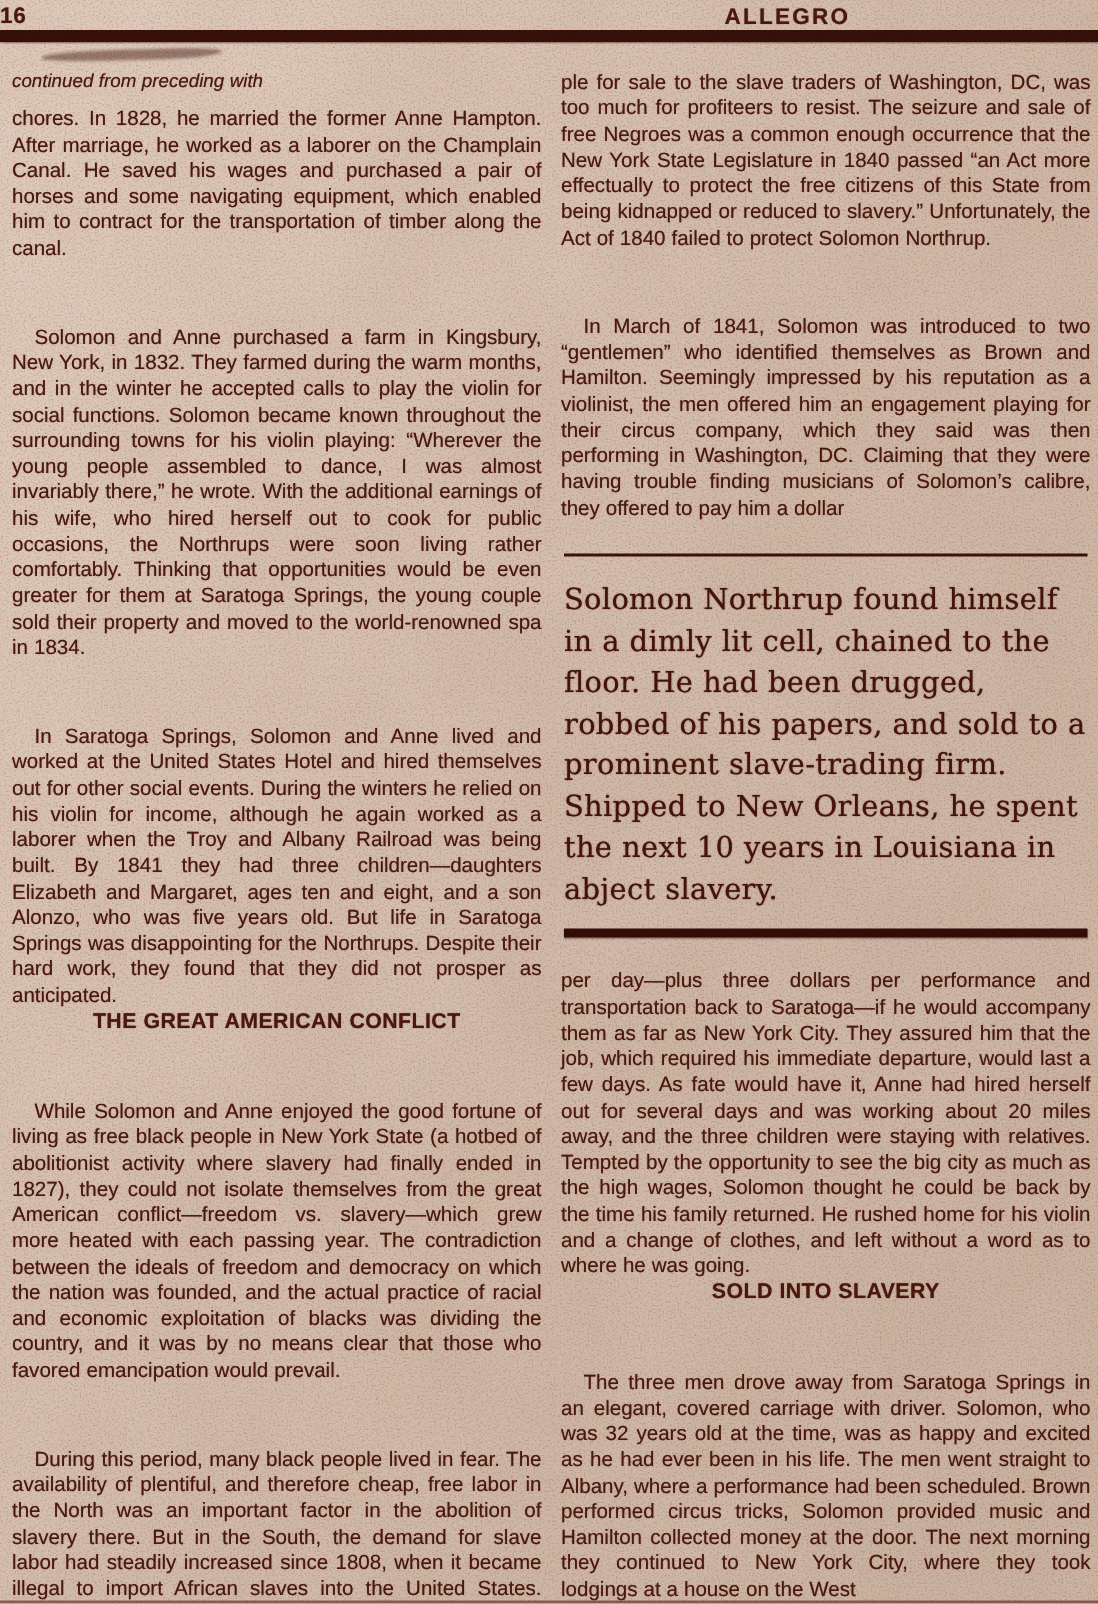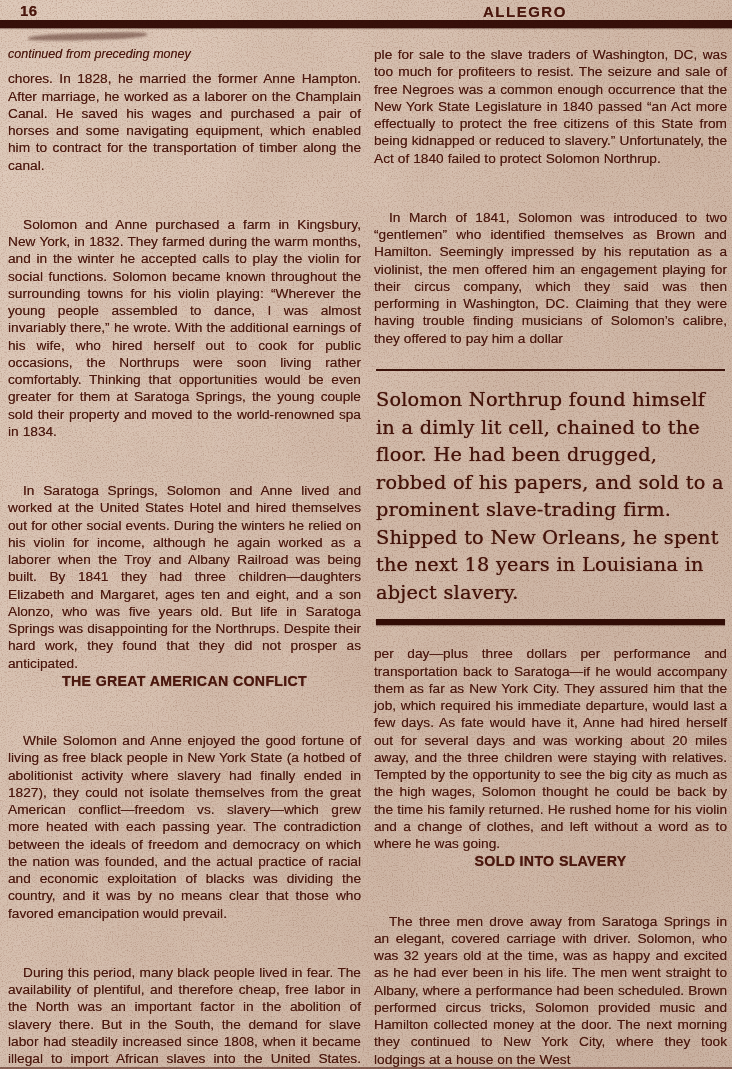--- a/index.html
+++ b/index.html
@@ -11,21 +11,21 @@
   .page {
     position: relative;
     width: 732px; height: 1069px;
     background: #d8c3b3;
     background-image: linear-gradient(115deg, rgba(255,240,228,0.25), rgba(170,130,110,0.10) 55%, rgba(120,80,60,0.12));
     color: #4d180e;
     overflow: hidden;
   }
   
   .page-number {
-    position: absolute; left: 20px; top: 2px;
+    position: absolute; left: 0; top: 2px;
     font-size: 15px; font-weight: bold; letter-spacing: 0.5px;
     text-shadow: 0 0 0.6px rgba(70,20,10,0.7);
   }
   .publication {
     position: absolute; left: 483px; top: 3px;
     font-size: 15px; font-weight: bold; letter-spacing: 1.5px;
     text-shadow: 0 0 0.6px rgba(70,20,10,0.7);
   }
   .header-rule {
     position: absolute; left: 0; top: 20px; width: 732px; height: 8px;
@@ -95,35 +95,35 @@
 <body>
 
 <div class="page">
 
   <span class="page-number">16</span>
   <span class="publication">ALLEGRO</span>
   <div class="header-rule"></div>
   <div class="smudge"></div>
 
   <div class="col left">
-    <div class="continued">continued from preceding money</div>
+    <div class="continued">continued from preceding with</div>
     <p>chores. In 1828, he married the former Anne Hampton. After marriage, he worked as a laborer on the Champlain Canal. He saved his wages and purchased a pair of horses and some navigating equipment, which enabled him to contract for the transportation of timber along the canal.</p>
     <p class="indent">Solomon and Anne purchased a farm in Kingsbury, New York, in 1832. They farmed during the warm months, and in the winter he accepted calls to play the violin for social functions. Solomon became known throughout the surrounding towns for his violin playing: “Wherever the young people assembled to dance, I was almost invariably there,” he wrote. With the additional earnings of his wife, who hired herself out to cook for public occasions, the Northrups were soon living rather comfortably. Thinking that opportunities would be even greater for them at Saratoga Springs, the young couple sold their property and moved to the world-renowned spa in 1834.</p>
     <p class="indent">In Saratoga Springs, Solomon and Anne lived and worked at the United States Hotel and hired themselves out for other social events. During the winters he relied on his violin for income, although he again worked as a laborer when the Troy and Albany Railroad was being built. By 1841 they had three children—daughters Elizabeth and Margaret, ages ten and eight, and a son Alonzo, who was five years old. But life in Saratoga Springs was disappointing for the Northrups. Despite their hard work, they found that they did not prosper as anticipated.</p>
     <h2 class="section-heading">THE GREAT AMERICAN CONFLICT</h2>
     <p class="indent">While Solomon and Anne enjoyed the good fortune of living as free black people in New York State (a hotbed of abolitionist activity where slavery had finally ended in 1827), they could not isolate themselves from the great American conflict—freedom vs. slavery—which grew more heated with each passing year. The contradiction between the ideals of freedom and democracy on which the nation was founded, and the actual practice of racial and economic exploitation of blacks was dividing the country, and it was by no means clear that those who favored emancipation would prevail.</p>
     <p class="indent">During this period, many black people lived in fear. The availability of plentiful, and therefore cheap, free labor in the North was an important factor in the abolition of slavery there. But in the South, the demand for slave labor had steadily increased since 1808, when it became illegal to import African slaves into the United States. Unscrupulous people were aware that the price of slaves had risen dramatically, and the temptation to capture northern black peo-</p>
   </div>
 
   <div class="col right">
     <p>ple for sale to the slave traders of Washington, DC, was too much for profiteers to resist. The seizure and sale of free Negroes was a common enough occurrence that the New York State Legislature in 1840 passed “an Act more effectually to protect the free citizens of this State from being kidnapped or reduced to slavery.” Unfortunately, the Act of 1840 failed to protect Solomon Northrup.</p>
     <p class="indent">In March of 1841, Solomon was introduced to two “gentlemen” who identified themselves as Brown and Hamilton. Seemingly impressed by his reputation as a violinist, the men offered him an engagement playing for their circus company, which they said was then performing in Washington, DC. Claiming that they were having trouble finding musicians of Solomon’s calibre, they offered to pay him a dollar</p>
     <div class="pullquote">
       <div class="rule thin"></div>
-      <blockquote>Solomon Northrup found himself in a dimly lit cell, chained to the floor. He had been drugged, robbed of his papers, and sold to a prominent slave-trading firm. Shipped to New Orleans, he spent the next 18 years in Louisiana in abject slavery.</blockquote>
+      <blockquote>Solomon Northrup found himself in a dimly lit cell, chained to the floor. He had been drugged, robbed of his papers, and sold to a prominent slave-trading firm. Shipped to New Orleans, he spent the next 10 years in Louisiana in abject slavery.</blockquote>
       <div class="rule thick"></div>
     </div>
     <p>per day—plus three dollars per performance and transportation back to Saratoga—if he would accompany them as far as New York City. They assured him that the job, which required his immediate departure, would last a few days. As fate would have it, Anne had hired herself out for several days and was working about 20 miles away, and the three children were staying with relatives. Tempted by the opportunity to see the big city as much as the high wages, Solomon thought he could be back by the time his family returned. He rushed home for his violin and a change of clothes, and left without a word as to where he was going.</p>
     <h2 class="section-heading">SOLD INTO SLAVERY</h2>
     <p class="indent">The three men drove away from Saratoga Springs in an elegant, covered carriage with driver. Solomon, who was 32 years old at the time, was as happy and excited as he had ever been in his life. The men went straight to Albany, where a performance had been scheduled. Brown performed circus tricks, Solomon provided music and Hamilton collected money at the door. The next morning they continued to New York City, where they took lodgings at a house on the West</p>
   </div>
 
   <div class="bottom-rule"></div>
 
   <svg class="grain" width="732" height="1069" xmlns="http://www.w3.org/2000/svg" aria-hidden="true">

